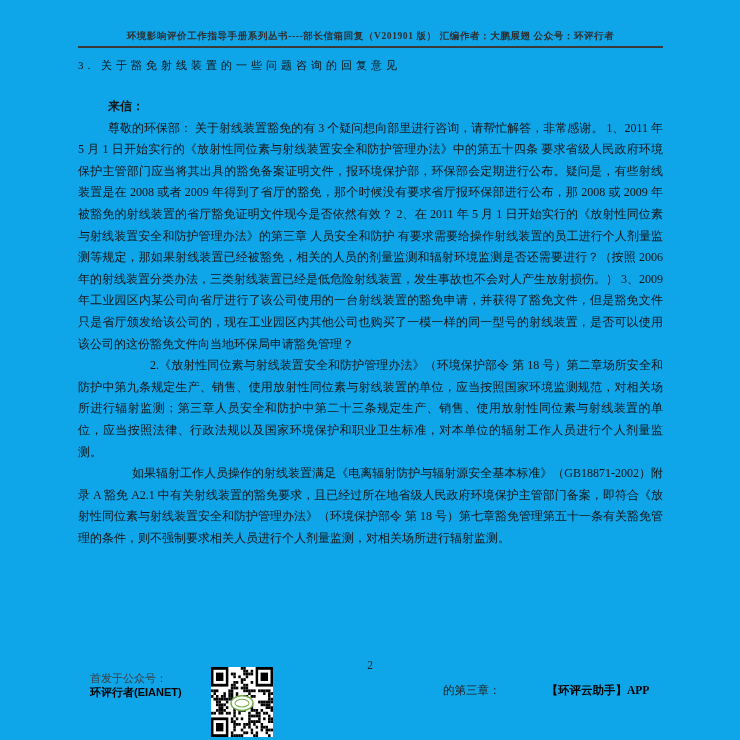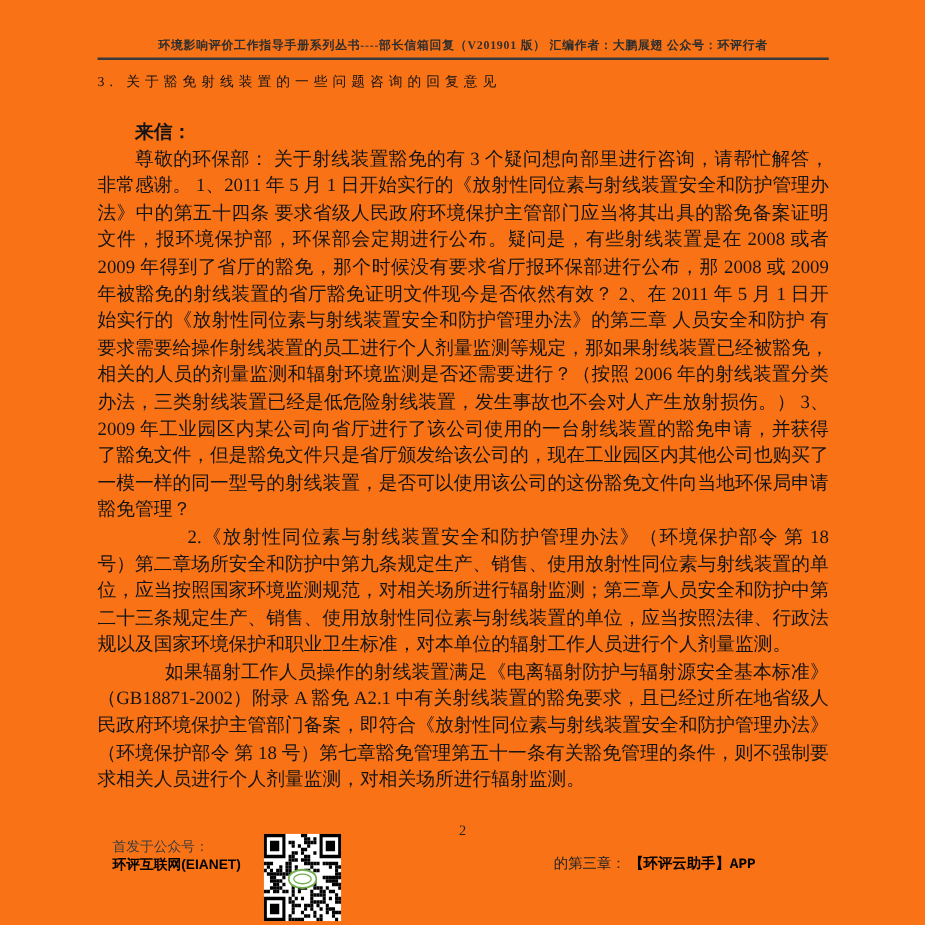--- a/index.html
+++ b/index.html
@@ -1,20 +1,20 @@
 <!DOCTYPE html>
 <html><head>
 <meta charset="utf-8">
 <style>
   * { margin: 0; padding: 0; box-sizing: border-box; }
   html, body { width: 740px; height: 740px; overflow: hidden; background: #ffffff; }
   .page {
     position: relative;
     width: 740px; height: 740px;
-    background: #f97316;
+    background: #0ea5e9;
     color: #161616;
     font-family: "Liberation Serif", "DejaVu Serif", serif;
   }
 
   
   .header {
     position: absolute; top: 30px; left: 78px; width: 585px;
     text-align: center;
     font-size: 9.5px; font-weight: bold; color: #2e2e2e;
     letter-spacing: 0.6px;
@@ -29,21 +29,21 @@
   .title {
     position: absolute; top: 58px; left: 78px; width: 600px;
     font-size: 11px; font-weight: normal; color: #111;
     letter-spacing: 4px;
     white-space: nowrap;
   }
 
   
   .body {
     position: absolute; top: 96px; left: 78px; width: 585px;
-    font-size: 15px; line-height: 21.6px;
+    font-size: 12px; line-height: 21.6px;
     text-align: justify; text-justify: inter-ideograph;
     color: #141414;
     font-family: Liberation Serif, serif;
   }
   .body p { margin: 0; }
   .indent2  { text-indent: 30px; }
   .indent5  { text-indent: 72px; }
   .indent36 { text-indent: 54px; }
   .lbl { font-weight: bold; }
 
@@ -62,22 +62,22 @@
   .qr {
     position: absolute; top: 667px; left: 211px;
     width: 62px; height: 70px;
   }
   .qr svg { display: block; width: 62px; height: 70px; }
   .collect {
     position: absolute; top: 683px; left: 443px;
     font-size: 11.5px; color: #222; white-space: nowrap;
   }
   .collect .app {
-    font-family: Liberation Mono, monospace;
-    font-weight: bold; color: #000;
+    font-family: Liberation Serif, serif;
+    font-weight: bold; color: #000; margin-left: 43px;
   }
 </style>
 </head>
 <body>
 
 <div class="page">
 
   <div class="header">
     <span>环境影响评价工作指导手册系列丛书----部长信箱回复（V201901 版）  汇编作者：大鹏展翅 公众号：环评行者</span>
   </div>
@@ -89,21 +89,21 @@
     <p class="indent2 lbl">来信：</p>
     <p class="indent2">尊敬的环保部：  关于射线装置豁免的有 3 个疑问想向部里进行咨询，请帮忙解答，非常感谢。 1、2011 年 5 月 1 日开始实行的《放射性同位素与射线装置安全和防护管理办法》中的第五十四条 要求省级人民政府环境保护主管部门应当将其出具的豁免备案证明文件，报环境保护部，环保部会定期进行公布。疑问是，有些射线装置是在 2008 或者 2009 年得到了省厅的豁免，那个时候没有要求省厅报环保部进行公布，那 2008 或 2009 年被豁免的射线装置的省厅豁免证明文件现今是否依然有效？ 2、在 2011 年 5 月 1 日开始实行的《放射性同位素与射线装置安全和防护管理办法》的第三章 人员安全和防护 有要求需要给操作射线装置的员工进行个人剂量监测等规定，那如果射线装置已经被豁免，相关的人员的剂量监测和辐射环境监测是否还需要进行？（按照 2006 年的射线装置分类办法，三类射线装置已经是低危险射线装置，发生事故也不会对人产生放射损伤。） 3、2009 年工业园区内某公司向省厅进行了该公司使用的一台射线装置的豁免申请，并获得了豁免文件，但是豁免文件只是省厅颁发给该公司的，现在工业园区内其他公司也购买了一模一样的同一型号的射线装置，是否可以使用该公司的这份豁免文件向当地环保局申请豁免管理？</p>
     <p class="indent5">2.《放射性同位素与射线装置安全和防护管理办法》（环境保护部令 第 18 号）第二章场所安全和防护中第九条规定生产、销售、使用放射性同位素与射线装置的单位，应当按照国家环境监测规范，对相关场所进行辐射监测；第三章人员安全和防护中第二十三条规定生产、销售、使用放射性同位素与射线装置的单位，应当按照法律、行政法规以及国家环境保护和职业卫生标准，对本单位的辐射工作人员进行个人剂量监测。</p>
     <p class="indent36">如果辐射工作人员操作的射线装置满足《电离辐射防护与辐射源安全基本标准》（GB18871-2002）附录 A 豁免 A2.1 中有关射线装置的豁免要求，且已经过所在地省级人民政府环境保护主管部门备案，即符合《放射性同位素与射线装置安全和防护管理办法》（环境保护部令 第 18 号）第七章豁免管理第五十一条有关豁免管理的条件，则不强制要求相关人员进行个人剂量监测，对相关场所进行辐射监测。</p>
   </div>
 
   <div class="page-number">2</div>
 
   <div class="source">
     <div class="l1">首发于公众号：</div>
-    <div class="l2">环评互联网(EIANET)</div>
+    <div class="l2">环评行者(EIANET)</div>
   </div>
 
   <div class="qr">
     <svg viewBox="0 0 62 62" preserveAspectRatio="none" xmlns="http://www.w3.org/2000/svg">
         <rect x="0" y="0" width="62" height="62" fill="#fff"></rect>
         <rect x="29.76" y="0.00" width="2.48" height="2.48" fill="#000"></rect>
         <rect x="32.24" y="0.00" width="2.48" height="2.48" fill="#000"></rect>
         <rect x="32.24" y="2.48" width="2.48" height="2.48" fill="#000"></rect>
         <rect x="34.72" y="2.48" width="2.48" height="2.48" fill="#000"></rect>
         <rect x="39.68" y="2.48" width="2.48" height="2.48" fill="#000"></rect>

